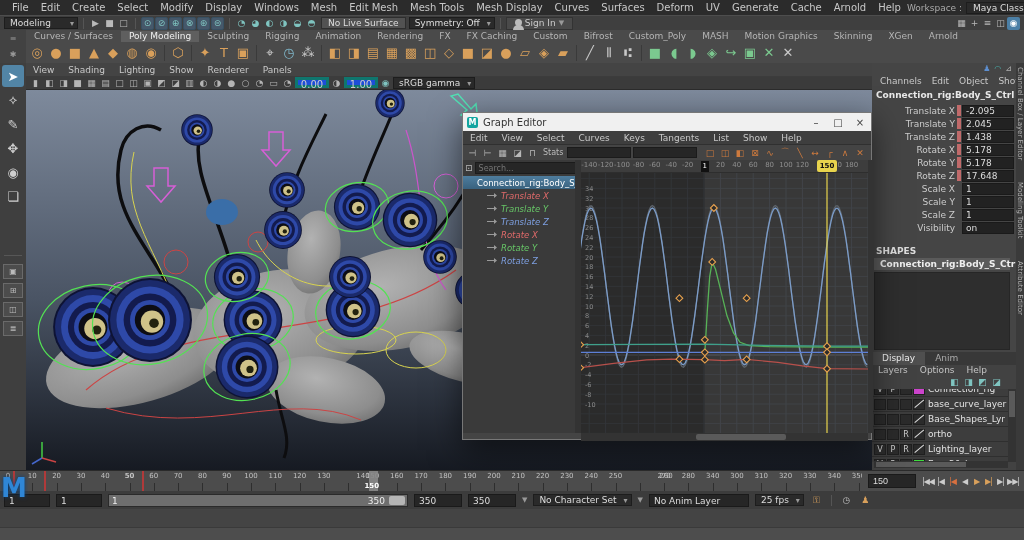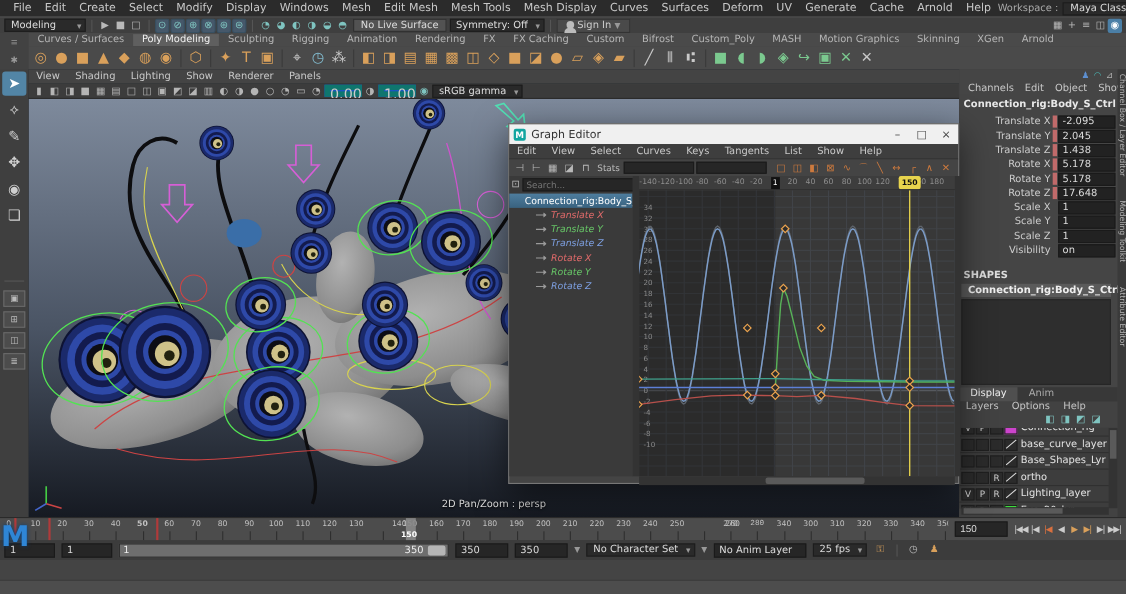--- a/index.html
+++ b/index.html
@@ -37,21 +37,21 @@
 .tool{width:22px;height:22px;display:flex;align-items:center;justify-content:center;font-size:13px;color:#cfcfcf;border-radius:3px}
 .tool.active{background:#5285a6;color:#fff}
 .tbsep{width:18px;height:1px;background:#575757;margin:46px 0 4px}
 .lay{width:20px;height:15px;border:1px solid #6a6a6a;background:#4c4c4c;display:flex;align-items:center;justify-content:center;font-size:8px;color:#bbb;margin-top:2px}
 
 #viewport{position:absolute;left:26px;top:63px;width:846px;height:407px;background:#20242c}
 #vpmenus{position:absolute;left:0;top:0;width:100%;height:13px;background:#444;display:flex;font-size:9px;align-items:center;white-space:nowrap}
 #vpmenus .mi{padding:0 7px;color:#c8c8c8}
 #vptoolbar{position:absolute;left:0;top:13px;width:100%;height:14px;background:#3c3c3c;display:flex;align-items:center;gap:1px;font-size:9px;padding:0 3px;border-bottom:1px solid #2c2c2c;white-space:nowrap;overflow:hidden}
 .vic{width:13px;height:12px;display:inline-flex;align-items:center;justify-content:center;font-size:9px;color:#b5b5b5}
-.vfield{background:#1d4ed8;border:5px solid #0f766e;color:#ccc;width:34px;height:11px;font-size:13px;text-align:center;line-height:10px}
+.vfield{background:#1d4ed8;border:3px solid #0f766e;color:#ccc;width:34px;height:11px;font-size:10px;text-align:center;line-height:10px}
 #vpcanvas{position:absolute;left:0;top:27px;width:846px;height:380px;overflow:hidden}
 #vplabel{position:absolute;left:0;right:0;bottom:6px;text-align:center;font-size:9px;color:#d8d8d8;text-shadow:0 1px 2px #000}
 
 #rightpanel{position:absolute;left:872px;top:63px;width:144px;height:407px;background:#454545;font-size:9px}
 #cbicons{position:absolute;right:4px;top:1px;display:flex;gap:4px}
 #cbmenus{position:absolute;left:4px;top:13px;display:flex;gap:2px}
 #cbmenus .mi{padding:0 4px;color:#c8c8c8}
 #cbobject{position:absolute;left:4px;top:27px;font-weight:bold;color:#e8e8e8;font-size:9px}
 #cbrows{position:absolute;left:0;top:41px;width:144px}
 .cbrow{display:flex;align-items:center;height:13px}
@@ -544,21 +544,20 @@
           <span class="vic">◔</span>
           <span class="vic">▭</span>
         </span>
       <span class="vic">◔</span>
       <span class="vfield">0.00</span>
       <span class="vic">◑</span>
       <span class="vfield">1.00</span>
       <span class="vic" style="color:#7fc4c0">◉</span>
       <span class="drop" style="min-width:72px">sRGB gamma</span>
     </div>
-    <div id="vplabel">2D Pan/Zoom : persp</div>
   </div>
 
   <div id="rightpanel">
     <div id="cbicons">
       <span style="color:#5d8fd0;font-size:8px">♟</span>
       <span style="color:#49b8b4;font-size:8px">◠</span>
       <span style="color:#b0b0b0;font-size:8px">⊿</span>
     </div>
     <div id="cbmenus">
         <span class="mi">Channels</span>
@@ -952,21 +951,21 @@
         <span class="tsl" style="left: 564.9px;">230</span>
         <span class="tst" style="left: 564.9px;"></span>
         <span class="tsl" style="left: 589.2px;">240</span>
         <span class="tst" style="left: 589.2px;"></span>
         <span class="tsl" style="left: 613.5px;">250</span>
         <span class="tst" style="left: 613.5px;"></span>
         <span class="tsl" style="left: 664px;">260</span>
         <span class="tst" style="left: 637.8px;"></span>
         <span class="tsl" style="left: 662.1px;">270</span>
         <span class="tst" style="left: 662.1px;"></span>
-        <span class="tsl" style="left: 686.4px; font-family: Liberation Mono, monospace;">280</span>
+        <span class="tsl" style="left: 686.4px;">280</span>
         <span class="tst" style="left: 686.4px;"></span>
         <span class="tsl" style="left: 710.7px;">340</span>
         <span class="tst" style="left: 710.7px;"></span>
         <span class="tsl" style="left: 735px;">300</span>
         <span class="tst" style="left: 735px;"></span>
         <span class="tsl" style="left: 759.3px;">310</span>
         <span class="tst" style="left: 759.3px;"></span>
         <span class="tsl" style="left: 783.6px;">320</span>
         <span class="tst" style="left: 783.6px;"></span>
         <span class="tsl" style="left: 807.9px;">330</span>
@@ -1000,21 +999,21 @@
     <span id="rangebar">
       <span id="rbstart">1</span>
       <span id="rbend">350</span>
       <span id="rbhandle"></span>
     </span>
     <span class="rfield" style="width:48px">350</span>
     <span class="rfield" style="width:48px">350</span>
     <span class="caret">▼</span>
     <span class="drop">No Character Set</span>
     <span class="caret">▼</span>
-    <span class="rfield" style="width:84px">No Anim Layer</span>
+    <span class="rfield" style="width:100px">No Anim Layer</span>
     <span class="drop">25 fps</span>
     <span class="sic" style="color:#d9a05b">⚿</span>
     <span class="sep"></span>
     <span class="sic">◷</span>
     <span class="sic" style="color:#d9a05b">♟</span>
   </div>
 
   <div id="helpline"></div>
 
   <div id="mlogo">M</div>

